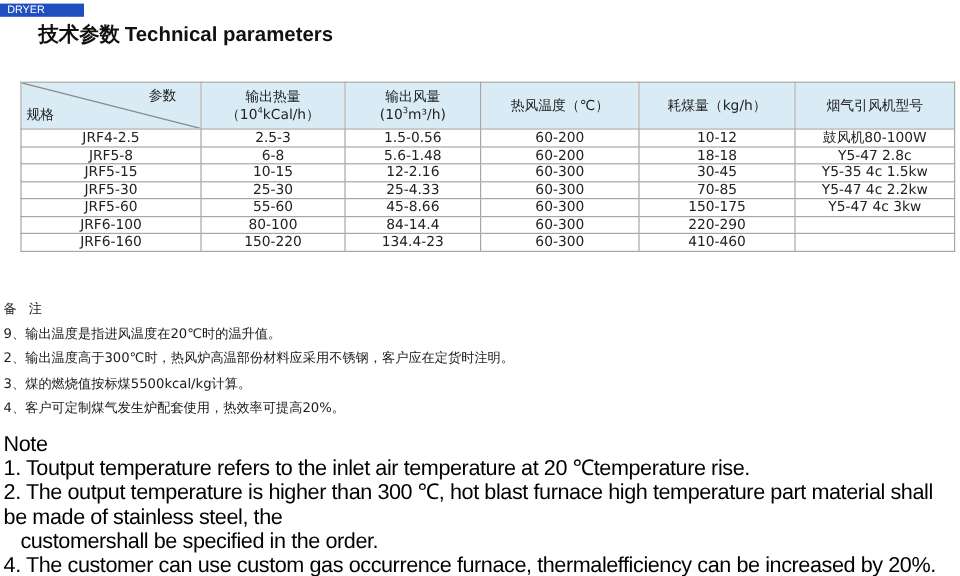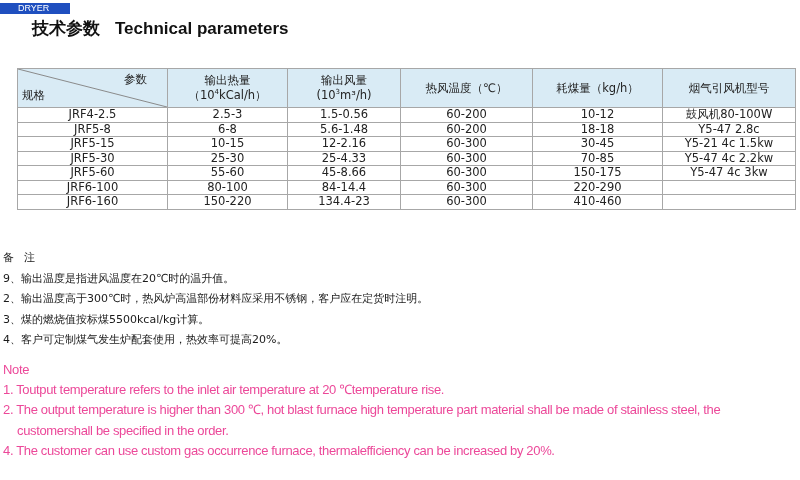--- a/index.html
+++ b/index.html
@@ -1,38 +1,38 @@
 <!DOCTYPE html>
 <html><head>
 <meta charset="utf-8">
 <style>
   html, body { margin:0; padding:0; }
   body { width:800px; height:480px; background:#ffffff; position:relative; overflow:hidden;
          font-family:"DejaVu Sans", sans-serif; color:#1a1a1a; }
   .tag { position:absolute; left:0; top:3px; width:70px; height:11px; background:#1f4fbf;
          color:#fff; font-family:"Liberation Sans", sans-serif; font-size:9px; line-height:11px;
-         padding-left:18px; box-sizing:border-box; }
+         padding-left:6px; box-sizing:border-box; }
   .title { position:absolute; left:32px; top:17px; font-family:"Liberation Sans", sans-serif;
            font-weight:bold; font-size:17px; color:#111; white-space:nowrap; }
-  .title .cn { font-family:Liberation Sans, sans-serif; font-size:17px; font-weight:bold; margin-right:15px; }
+  .title .cn { font-family:Liberation Sans, sans-serif; font-size:17px; font-weight:bold; margin-right:4px; }
   table.spec { position:absolute; left:17px; top:68px; border-collapse:collapse; table-layout:fixed;
                width:778px; font-size:11.5px; font-family:"DejaVu Sans", sans-serif; }
   table.spec th, table.spec td { border:1px solid #a7a7a7; text-align:center; padding:0;
                                  white-space:nowrap; overflow:hidden; }
   table.spec thead th { background:#d9ebf5; font-weight:normal; height:38px; line-height:15px; color:#222; }
   table.spec tbody td { height:13.5px; line-height:13.5px; color:#222; }
   th.diag { position:relative; background:#d9ebf5; }
   th.diag svg { position:absolute; left:0; top:0; width:100%; height:100%; }
   th.diag .p { position:absolute; right:20px; top:3px; }
   th.diag .g { position:absolute; left:4px; bottom:4px; }
   sup { font-size:7px; vertical-align:super; line-height:0; }
   .cn-notes { position:absolute; left:3px; top:248px; font-size:11px; line-height:20.5px; color:#1a1a1a; }
   .cn-notes .h { letter-spacing:10px; }
   .en-notes { position:absolute; left:3px; top:360px; font-family:"Liberation Sans", sans-serif;
-              font-size:13px; line-height:20.2px; color:#ec4899; letter-spacing:-0.35px; }
+              font-size:18px; line-height:20.2px; color:#000000; letter-spacing:-0.35px; }
   .en-notes .indent { padding-left:14px; }
 </style>
 </head>
 <body>
 
 <div class="tag">DRYER</div>
 <div class="title">
   <span class="cn">技术参数</span><span>Technical parameters</span>
 </div>
 
@@ -83,21 +83,21 @@
         <td>60-200</td>
         <td>18-18</td>
         <td>Y5-47  2.8c</td>
       </tr>
       <tr>
         <td>JRF5-15</td>
         <td>10-15</td>
         <td>12-2.16</td>
         <td>60-300</td>
         <td>30-45</td>
-        <td>Y5-21 4c 1.5kw</td>
+        <td>Y5-35 4c 1.5kw</td>
       </tr>
       <tr>
         <td>JRF5-30</td>
         <td>25-30</td>
         <td>25-4.33</td>
         <td>60-300</td>
         <td>70-85</td>
         <td>Y5-47 4c 2.2kw</td>
       </tr>
       <tr>

